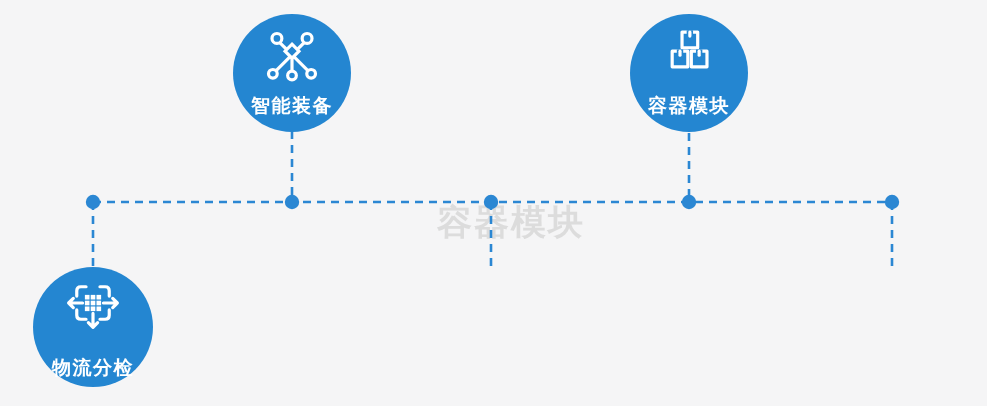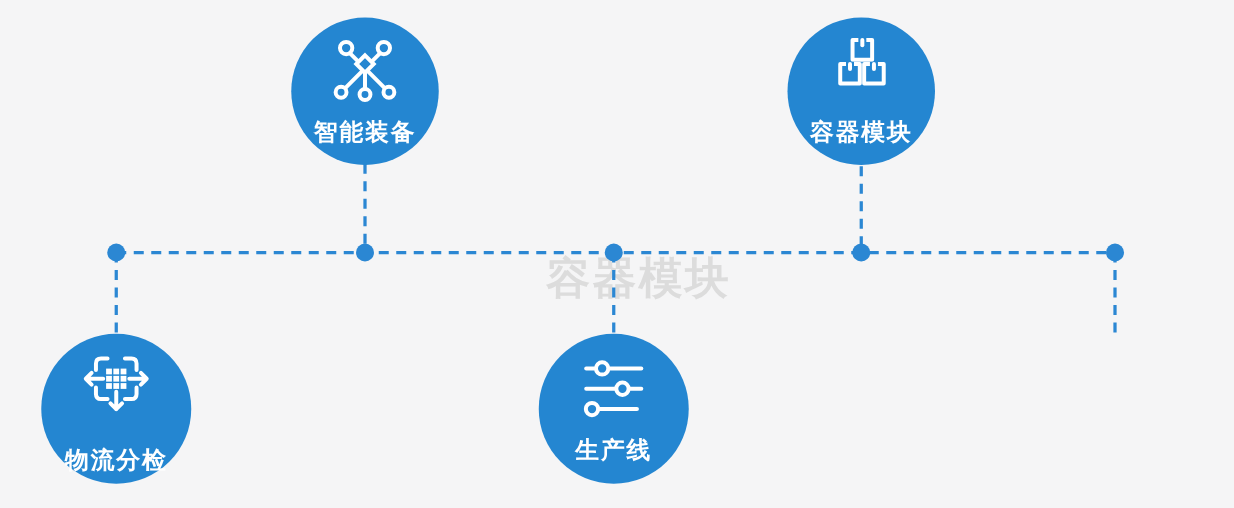--- a/index.html
+++ b/index.html
@@ -144,26 +144,15 @@
       <rect class="f" x="36" y="46" width="8" height="8"></rect>
       <rect class="f" x="46" y="46" width="8" height="8"></rect>
       <rect class="f" x="56" y="46" width="8" height="8"></rect>
       <rect class="f" x="36" y="56" width="8" height="8"></rect>
       <rect class="f" x="46" y="56" width="8" height="8"></rect>
       <rect class="f" x="56" y="56" width="8" height="8"></rect>
     </svg>
     <span class="label">物流分检</span>
   </div>
 
-  <div class="node" style="left:431px;top:267px;width:120px;height:120px;">
-    <svg class="icon" viewBox="0 0 100 100">
-      <line class="s" x1="12" y1="22" x2="88" y2="22"></line>
-      <circle class="m" cx="34" cy="22" r="8.5"></circle>
-      <line class="s" x1="12" y1="50" x2="88" y2="50"></line>
-      <circle class="m" cx="62" cy="50" r="8.5"></circle>
-      <line class="s" x1="12" y1="78" x2="82" y2="78"></line>
-      <circle class="m" cx="20" cy="78" r="8.5"></circle>
-    </svg>
-    <span class="label">生产线</span>
-  </div>
 
 
 </div>
 
 </body></html>

